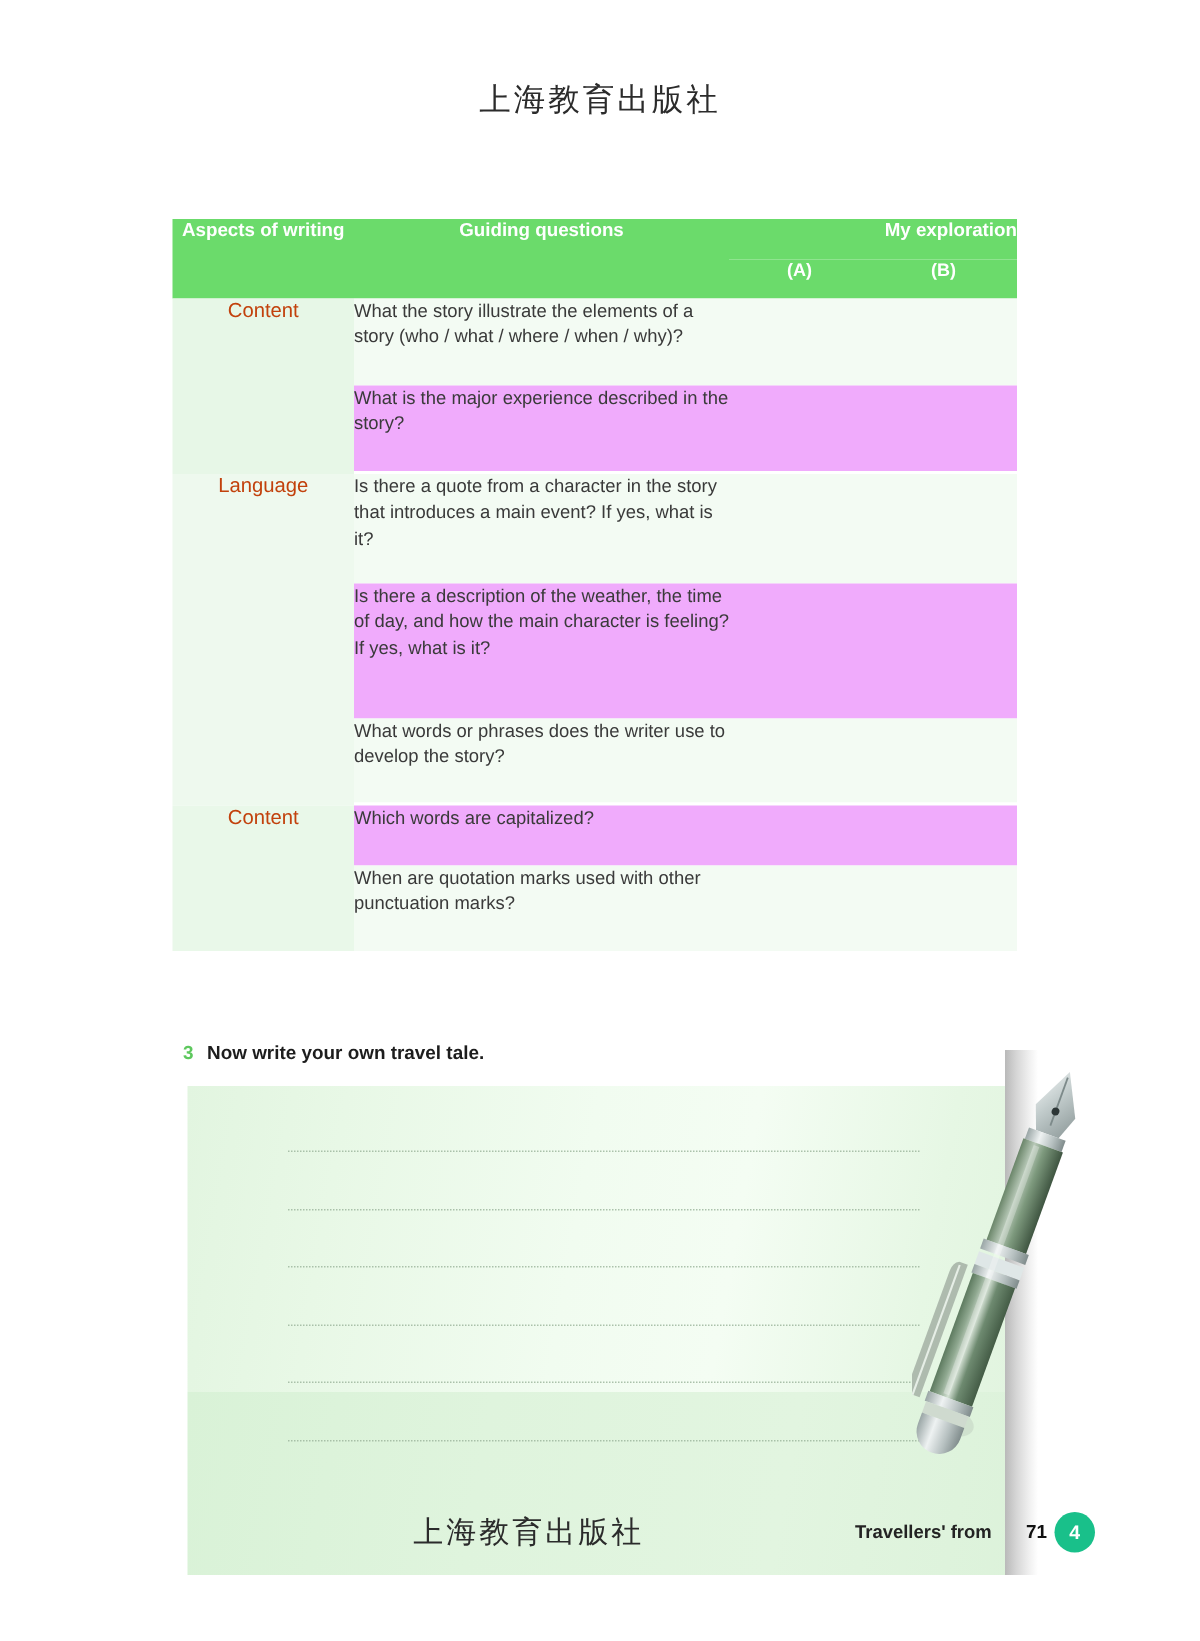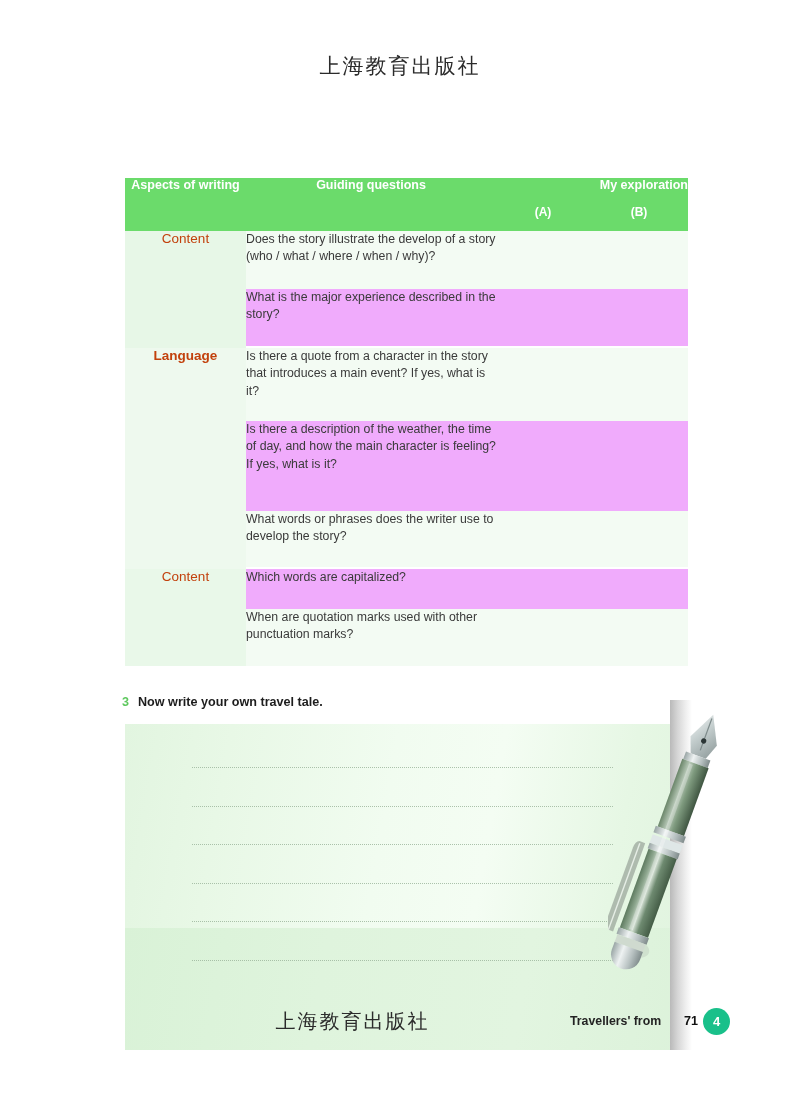--- a/index.html
+++ b/index.html
@@ -12,22 +12,22 @@
 
   
   .watermark-top{
     position:absolute;left:0;right:0;top:52px;text-align:center;
     font-family:"DejaVu Serif","Liberation Serif",serif;
     font-size:21px;color:#2b2b2b;letter-spacing:2px;
   }
 
   
   .tbl{
-    position:absolute;left:125px;top:146px;width:563px;
-    border-collapse:collapse;table-layout:fixed;margin-top:32px;
+    position:absolute;left:115px;top:146px;width:563px;
+    border-collapse:collapse;table-layout:fixed;
   }
   .tbl td,.tbl th{padding:0;margin:0;border:0;vertical-align:top;}
   .col-aspect{width:121px;}
   .col-q{width:250px;}
   .col-a{width:94px;}
   .col-b{width:98px;}
 
   .hdr{
     background:#6bdb6b;color:#ffffff;font-weight:bold;font-size:12.5px;
     text-align:center;vertical-align:middle;
@@ -37,21 +37,21 @@
   .hdr-tall{height:53px;}
   .hdr-top{height:27px;border-bottom:2px solid #ffffff;text-align:right;}
   .hdr-sub{height:26px;font-weight:bold;font-size:12px;}
 
   .aspect-cell{
     text-align:center;vertical-align:middle;
     color:#c2410c;font-size:13.5px;
     border-right:2px solid #ffffff;
   }
   .grp-a{background:#e7f7e7;}
-  .grp-b{background:#eef9ee;font-weight:bold;}
+  .grp-b{background:#eef9ee;}
   .grp-c{background:#e9f8e9;}
 
   .q-cell{
     padding:13px 10px 10px 10px;font-size:12.3px;line-height:1.42;
     color:#3a3a3a;border-right:2px solid #ffffff;
   }
   .a-cell{border-right:2px solid #ffffff;}
   .b-cell{border-right:0;}
 
   .sh-light{background:#f3fbf3;}
@@ -134,21 +134,21 @@
       </tr>
       <tr>
         <th class="hdr hdr-sub">(A)</th>
         <th class="hdr hdr-sub last">(B)</th>
       </tr>
     </thead>
     <tbody>
 
       <tr>
         <td class="aspect-cell grp-a" rowspan="3">Content</td>
-        <td class="q-cell sh-light" style="height:58px">Does the story illustrate the develop of a story (who / what / where / when / why)?</td>
+        <td class="q-cell sh-light" style="height:58px">What the story illustrate the elements of a story (who / what / where / when / why)?</td>
         <td class="a-cell sh-light"></td>
         <td class="b-cell sh-light"></td>
       </tr>
       <tr>
         <td class="q-cell sh-mid" style="height:57px">What is the major experience described in the story?</td>
         <td class="a-cell sh-mid"></td>
         <td class="b-cell sh-mid"></td>
       </tr>
       <tr>
         <td class="rowgap" colspan="3"></td>

